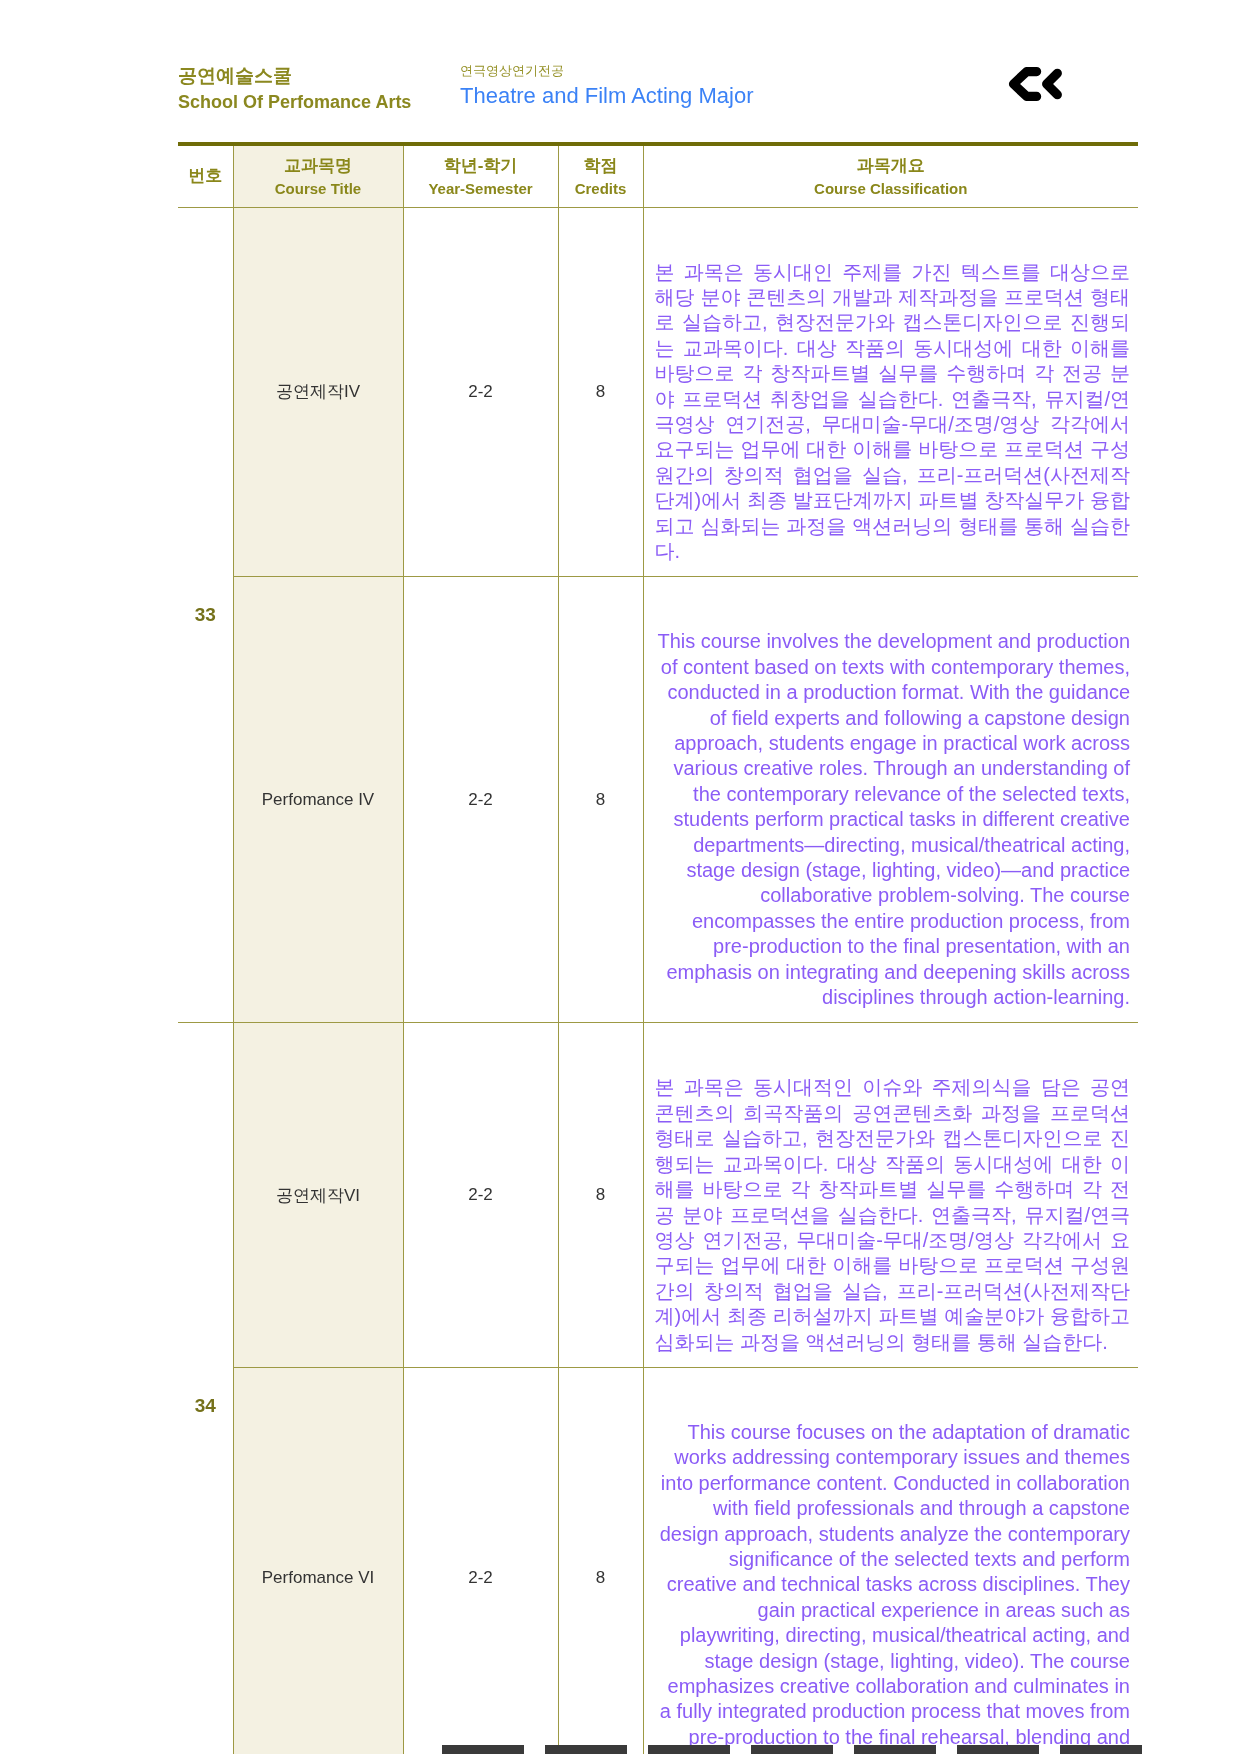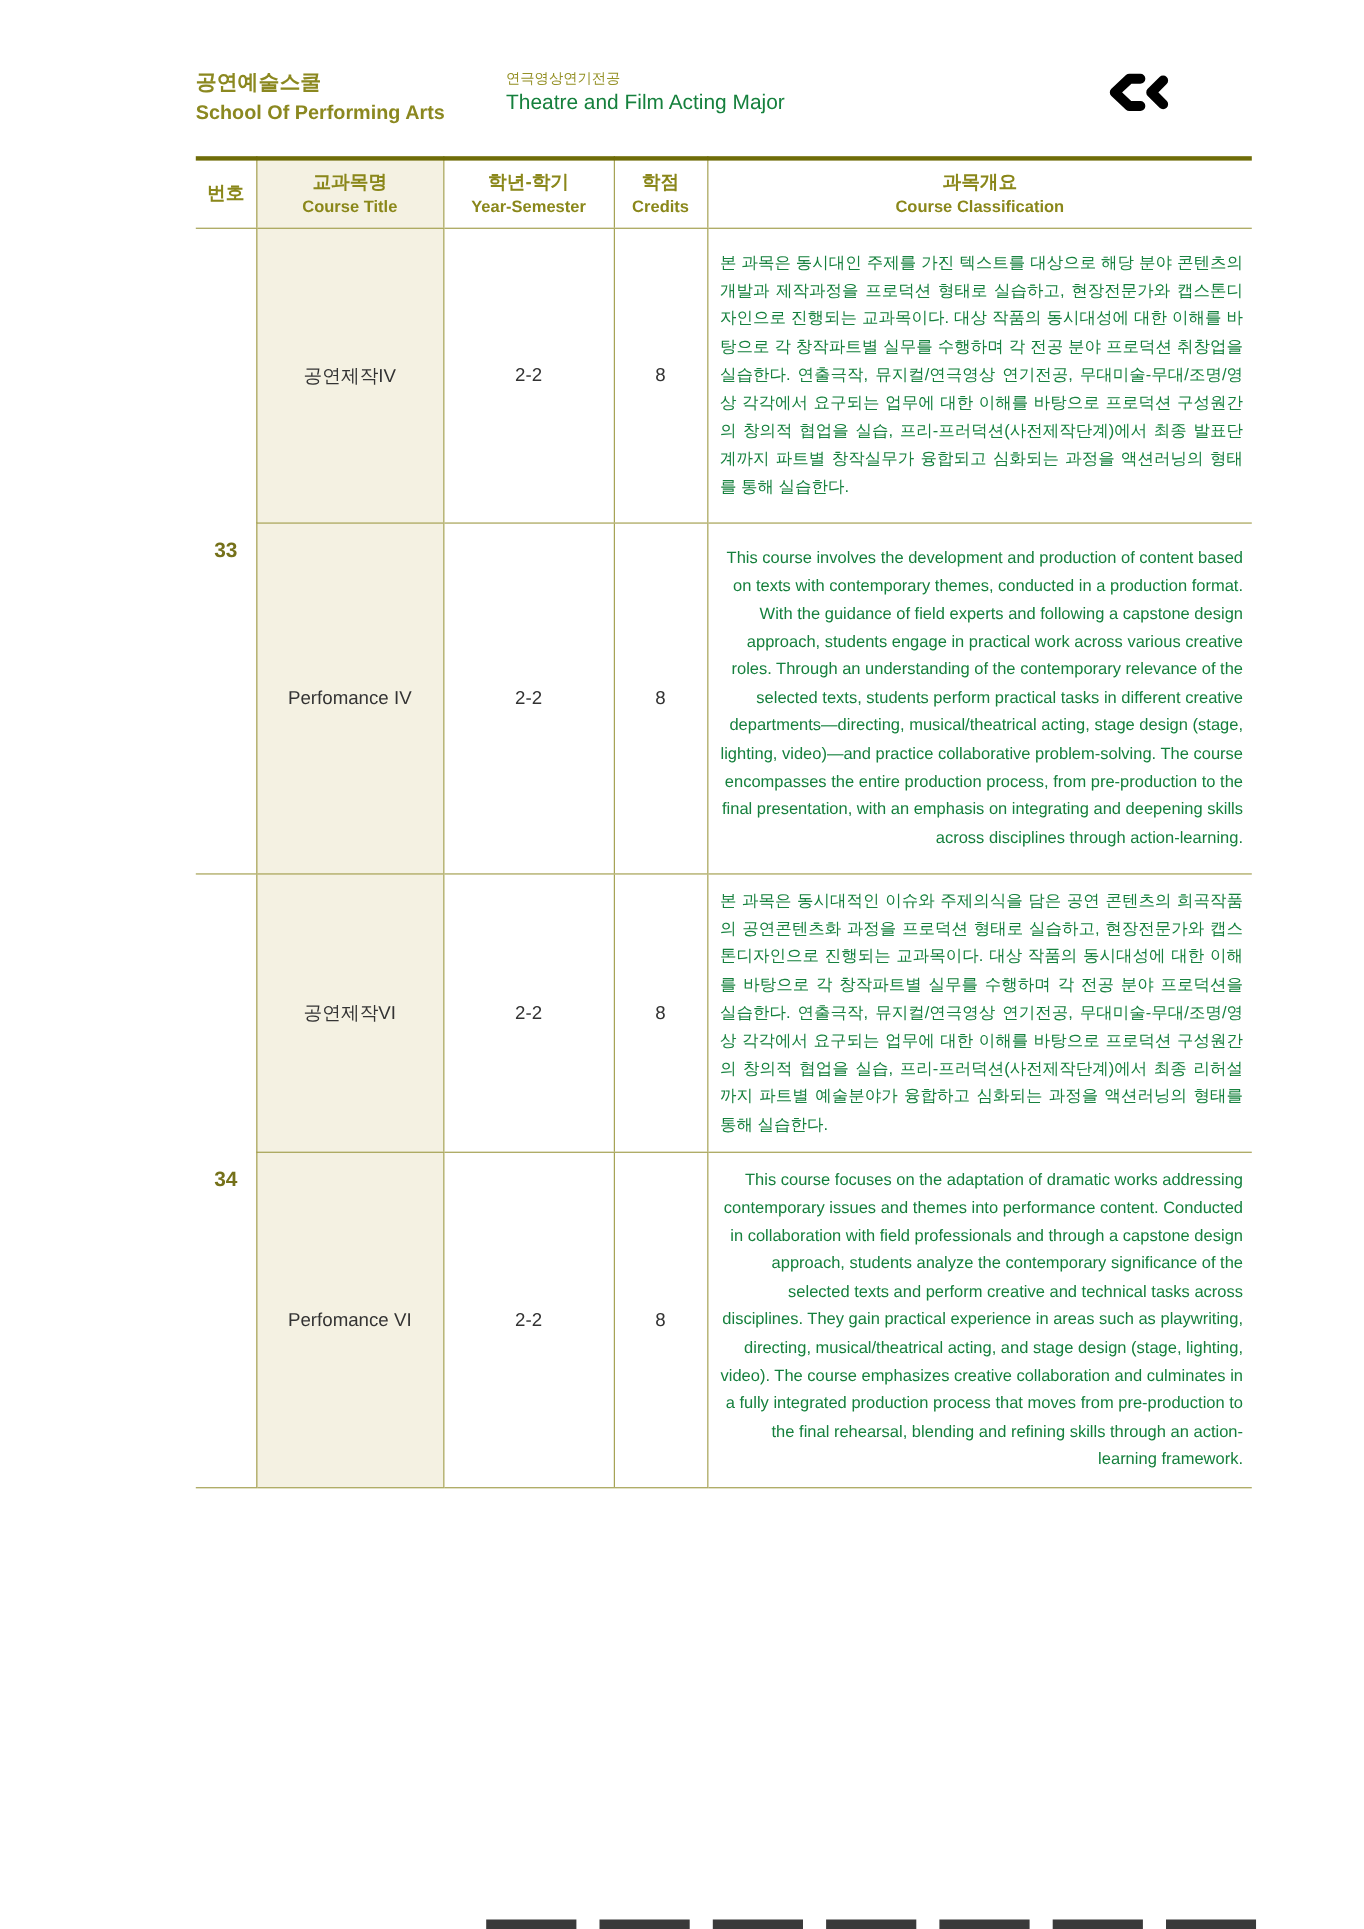--- a/index.html
+++ b/index.html
@@ -20,21 +20,21 @@
     position: absolute;
     top: 62px; left: 80px; right: 78px;
     display: flex;
     align-items: flex-start;
   }
   .org-block { width: 282px; }
   .org-kr { font-size: 19px; font-weight: bold; color: #8b8820; line-height: 1.45; }
   .org-en { font-size: 18px; font-weight: bold; color: #8b8820; line-height: 1.35; }
   .major-block { }
   .major-kr { font-size: 13px; font-weight: normal; color: #949025; line-height: 1.45; }
-  .major-en { font-size: 19px; font-weight: normal; color: #15803d; line-height: 1.35; }
+  .major-en { font-size: 22px; font-weight: normal; color: #3b82f6; line-height: 1.35; }
   .logo-box { margin-left: auto; padding-top: 2px; }
 
   
   table.course-table {
     position: absolute;
     top: 142px; left: 80px;
     width: 960px;
     border-collapse: collapse;
     table-layout: fixed;
     border-top: 4px solid #6f6c08;
@@ -75,21 +75,21 @@
     text-align: center;
     font-size: 17px;
     color: #333333;
   }
   td.desc-cell { padding: 12px 8px 12px 11px; }
   .desc-box {
     display: flex;
     flex-direction: column;
     justify-content: center;
   }
-  .desc-text { font-size: 15px; line-height: 25.4px; color: #15803d; }
+  .desc-text { font-size: 20px; line-height: 25.4px; color: #8b5cf6; margin-top: 40px; }
   .desc-text.kr { text-align: justify; }
   .desc-text.en { text-align: right; }
   .h-r33a { min-height: 243px; }
   .h-r33b { min-height: 294px; }
   .h-r34a { min-height: 202px; }
   .h-r34b { min-height: 272px; }
 
   
   .footer-strip {
     position: absolute;
@@ -101,21 +101,21 @@
   .footer-strip .block { width: 82px; height: 9px; background: #3a3a3a; }
 </style>
 </head>
 <body>
 
 <div class="page">
 
   <div class="doc-header">
     <div class="org-block">
       <div class="org-kr">공연예술스쿨</div>
-      <div class="org-en">School Of Performing Arts</div>
+      <div class="org-en">School Of Perfomance Arts</div>
     </div>
     <div class="major-block">
       <div class="major-kr">연극영상연기전공</div>
       <div class="major-en">Theatre and Film Acting Major</div>
     </div>
     <div class="logo-box">
       <svg width="58" height="40" viewBox="0 0 70 46" aria-hidden="true">
         <path d="M37 8 H25 L9 23 L25 38 H37" fill="none" stroke="#000000" stroke-width="11" stroke-linejoin="round" stroke-linecap="round"></path>
         <path d="M62 10 L49 23 L62 36" fill="none" stroke="#000000" stroke-width="11" stroke-linejoin="round" stroke-linecap="round"></path>
       </svg>

